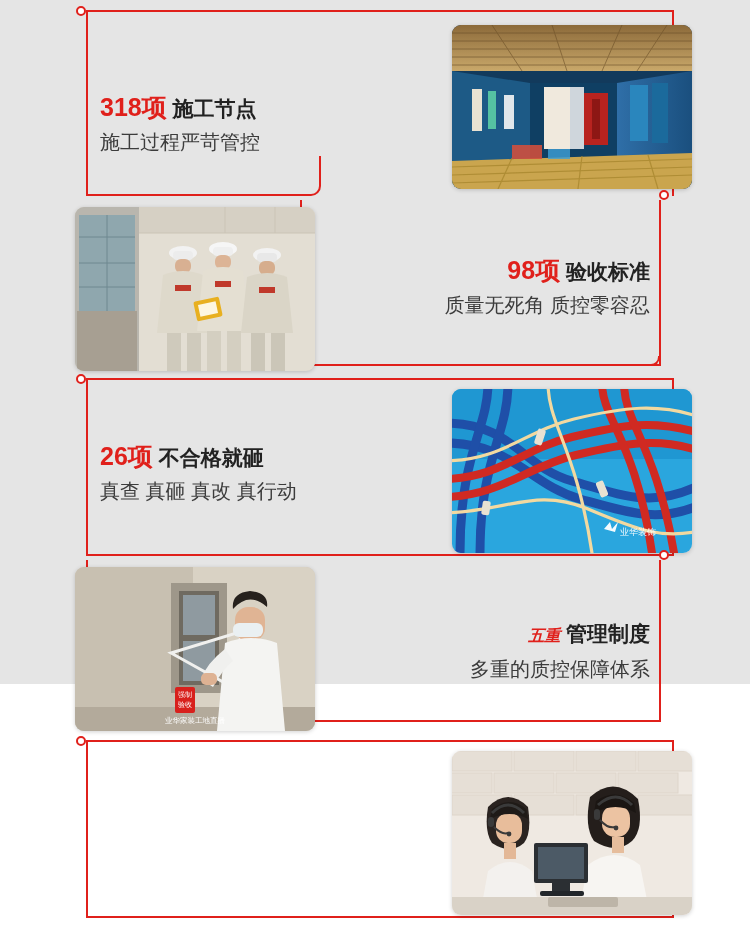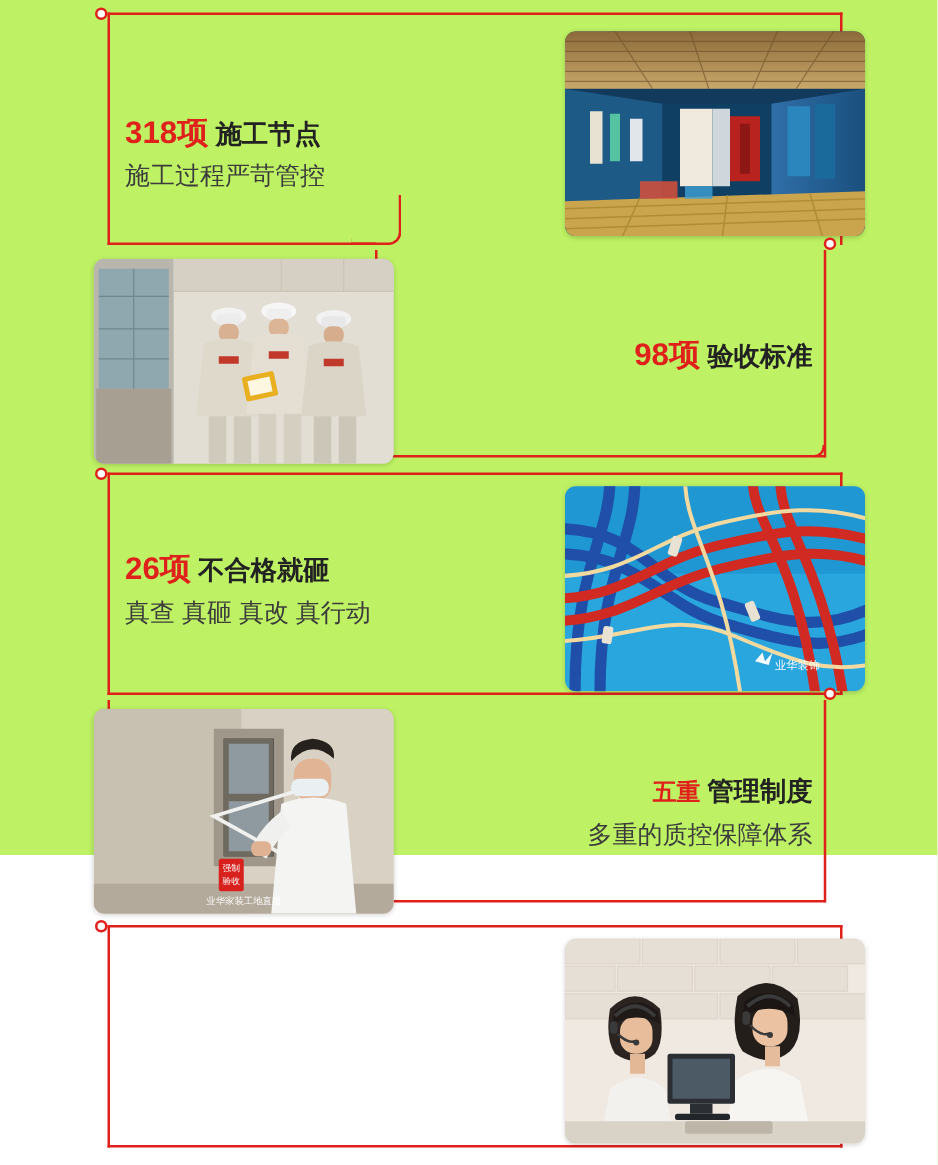--- a/index.html
+++ b/index.html
@@ -7,21 +7,21 @@
     width: 750px;
     height: 932px;
     background: #ffffff;
     font-family: "Liberation Sans", sans-serif;
     overflow: hidden;
   }
   #page {
     position: relative;
     width: 750px;
     height: 684px;
-    background: #bef264;
+    background: #e5e5e5;
   }
 
   
   .zig {
     position: absolute;
     border: 2px solid #e0201b;
   }
   .node {
     position: absolute;
     width: 10px;
@@ -62,22 +62,23 @@
     font-weight: bold;
     white-space: nowrap;
   }
   .headline .num {
     color: #e0201b;
     font-size: 25px;
     font-weight: bold;
   }
   .headline .accent {
     color: #e0201b;
-    font-size: 19px;
+    font-size: 16px;
     font-weight: bold;
+    font-style: italic;
   }
   .sub {
     margin-top: 7px;
     font-size: 20px;
     color: #3c3c3c;
     line-height: 22px;
     white-space: nowrap;
   }
 
   
@@ -192,20 +193,21 @@
     </div>
   </div>
 
   <div class="row" style="top:196px;">
     <div class="row-inner">
       <div class="textblock right" style="top:48%;">
         <div class="headline">
           <span class="num">98项</span>
           <span>验收标准</span>
         </div>
+        <div class="sub">质量无死角 质控零容忍</div>
       </div>
       <div class="photo left" style="top:50%;">
         <svg class="ph-svg" viewBox="0 0 240 164" preserveAspectRatio="none">
           <rect width="240" height="164" fill="#cdc8bd"></rect>
           <rect x="0" y="0" width="64" height="164" fill="#b9b6ae"></rect>
           <rect x="4" y="8" width="56" height="96" fill="#8fa7ae"></rect>
           <g stroke="#6f8890" stroke-width="1">
             <line x1="4" y1="30" x2="60" y2="30"></line>
               <line x1="4" y1="56" x2="60" y2="56"></line>
             <line x1="4" y1="80" x2="60" y2="80"></line>

